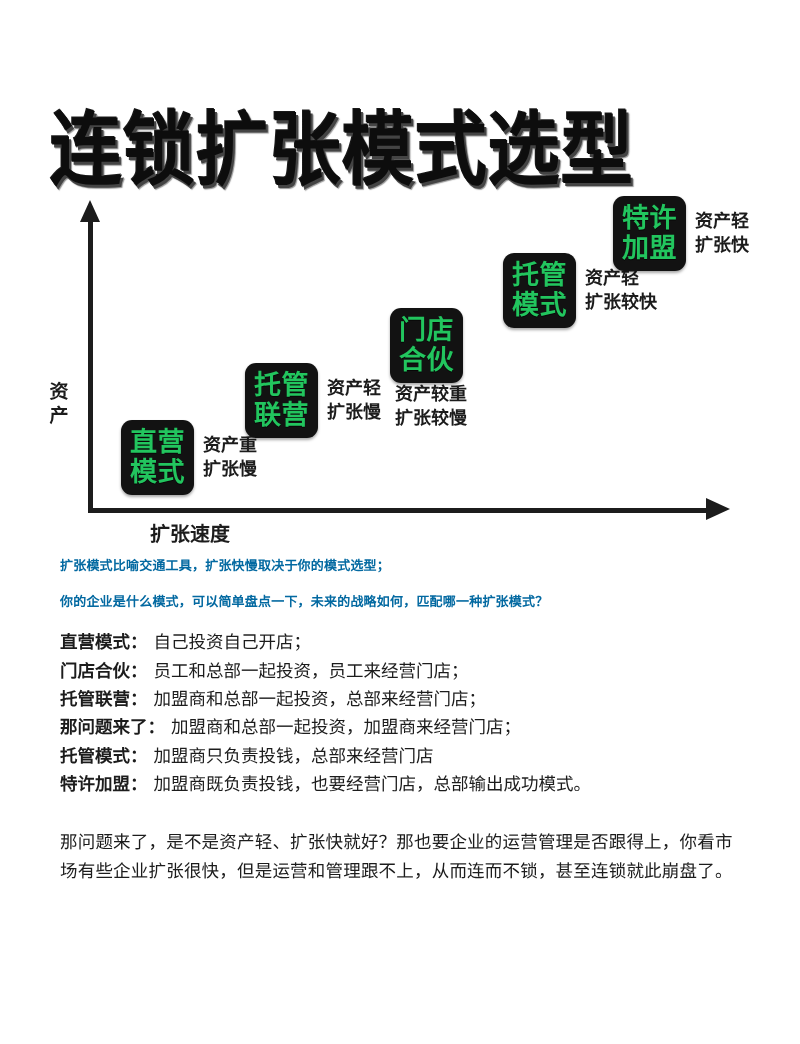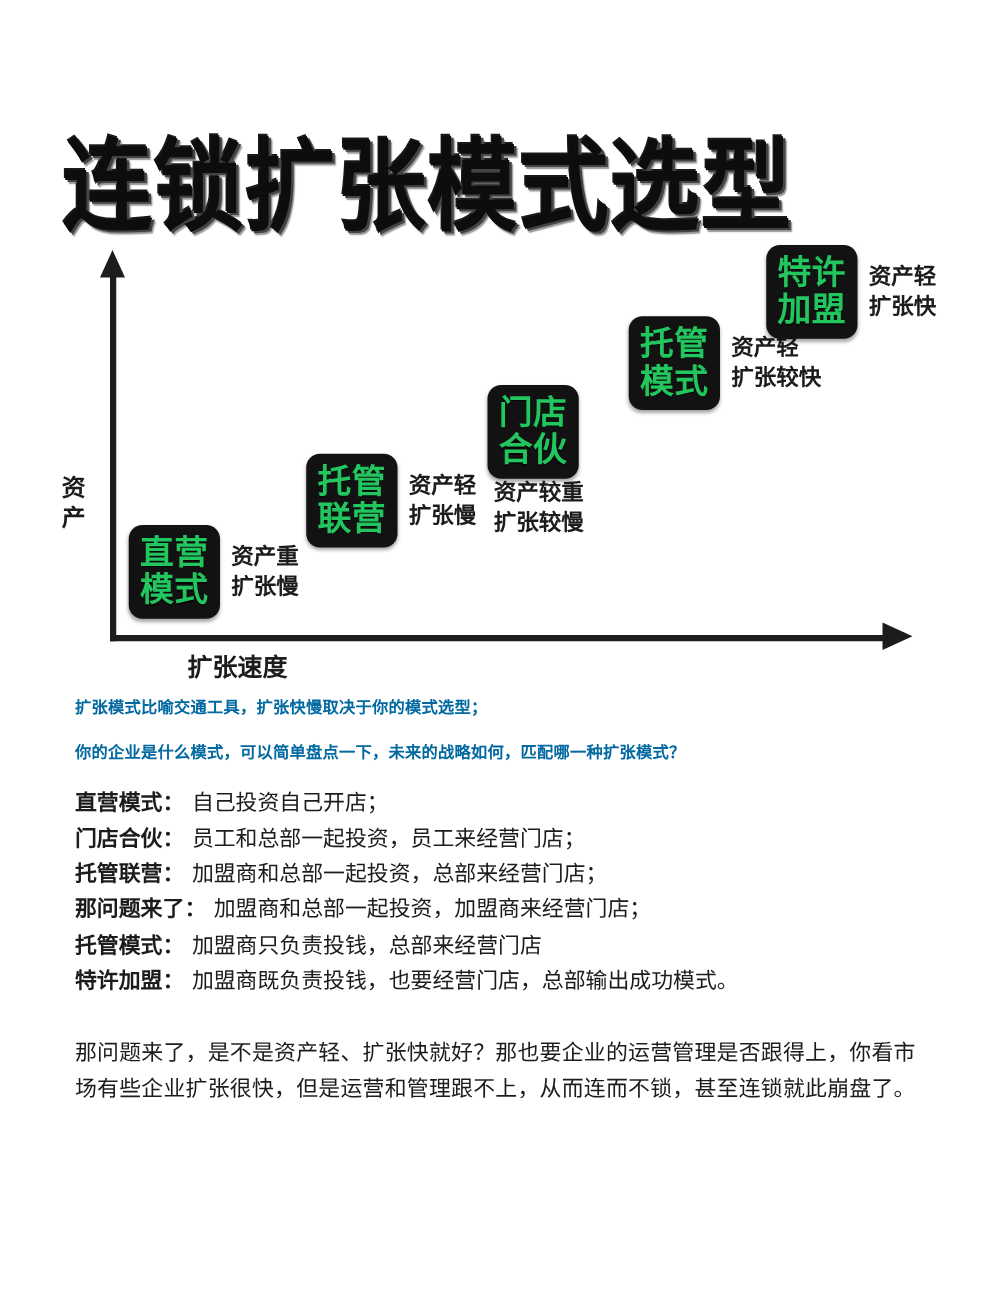--- a/index.html
+++ b/index.html
@@ -200,21 +200,21 @@
   <div class="axis-x-line"></div>
   <div class="axis-x-head"></div>
 
   <div class="axis-label-y">
     <span>资</span>
     <span>产</span>
   </div>
 
   <div class="axis-label-x">扩张速度</div>
 
-  <div class="step" style="left:103px; top:240px;">
+  <div class="step" style="left:121px; top:240px;">
     <div class="step-box">
       <span>直营</span>
       <span>模式</span>
     </div>
     <div class="step-note">
       <span>资产重</span>
       <span>扩张慢</span>
     </div>
   </div>
 

